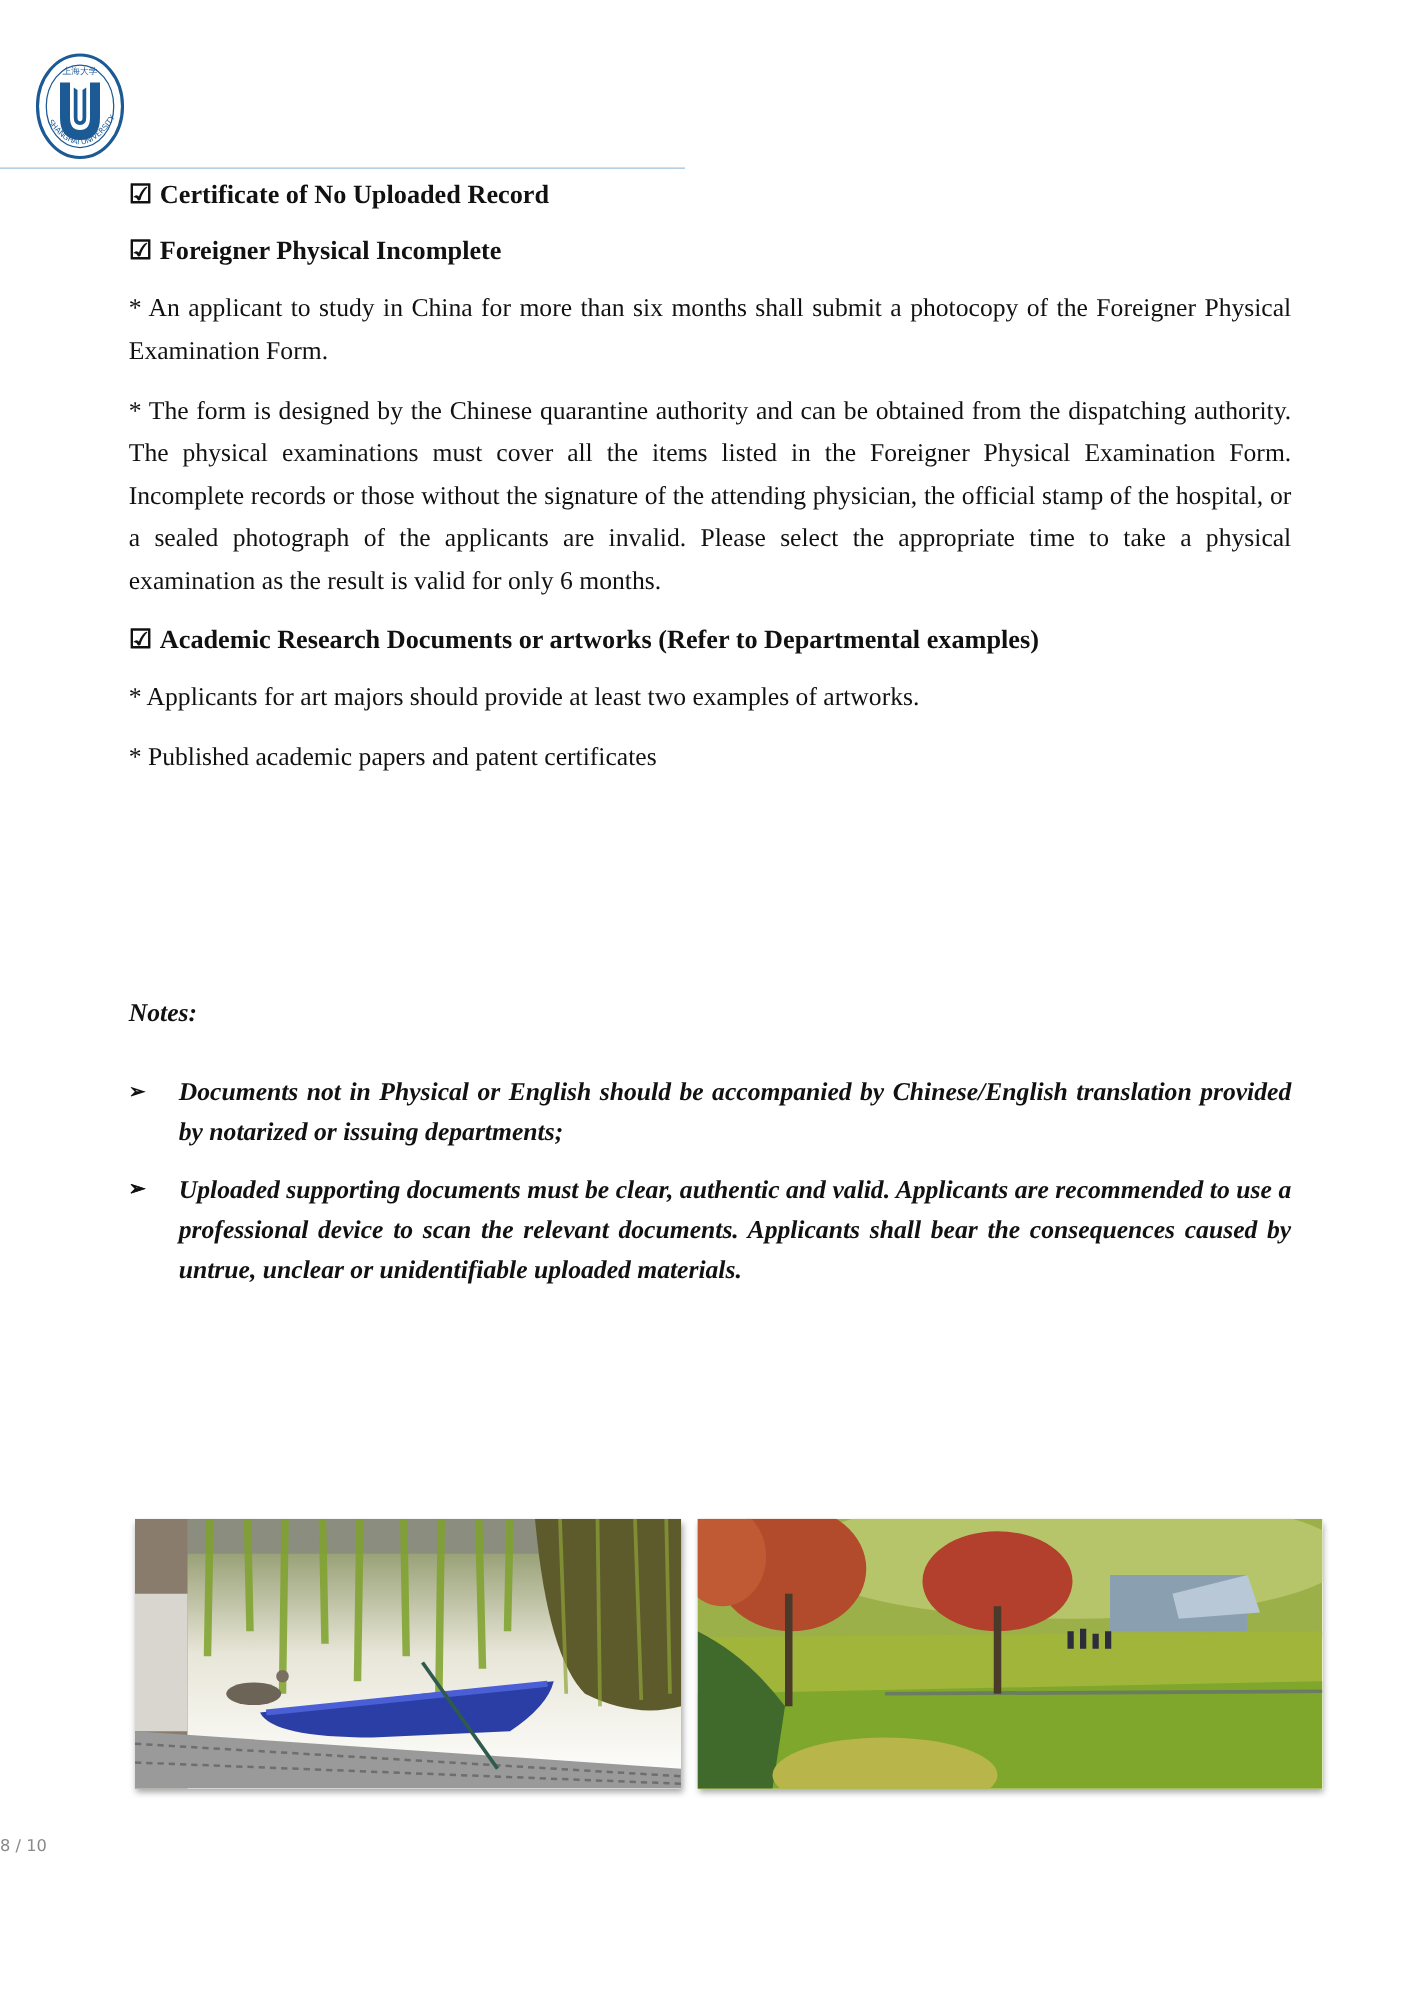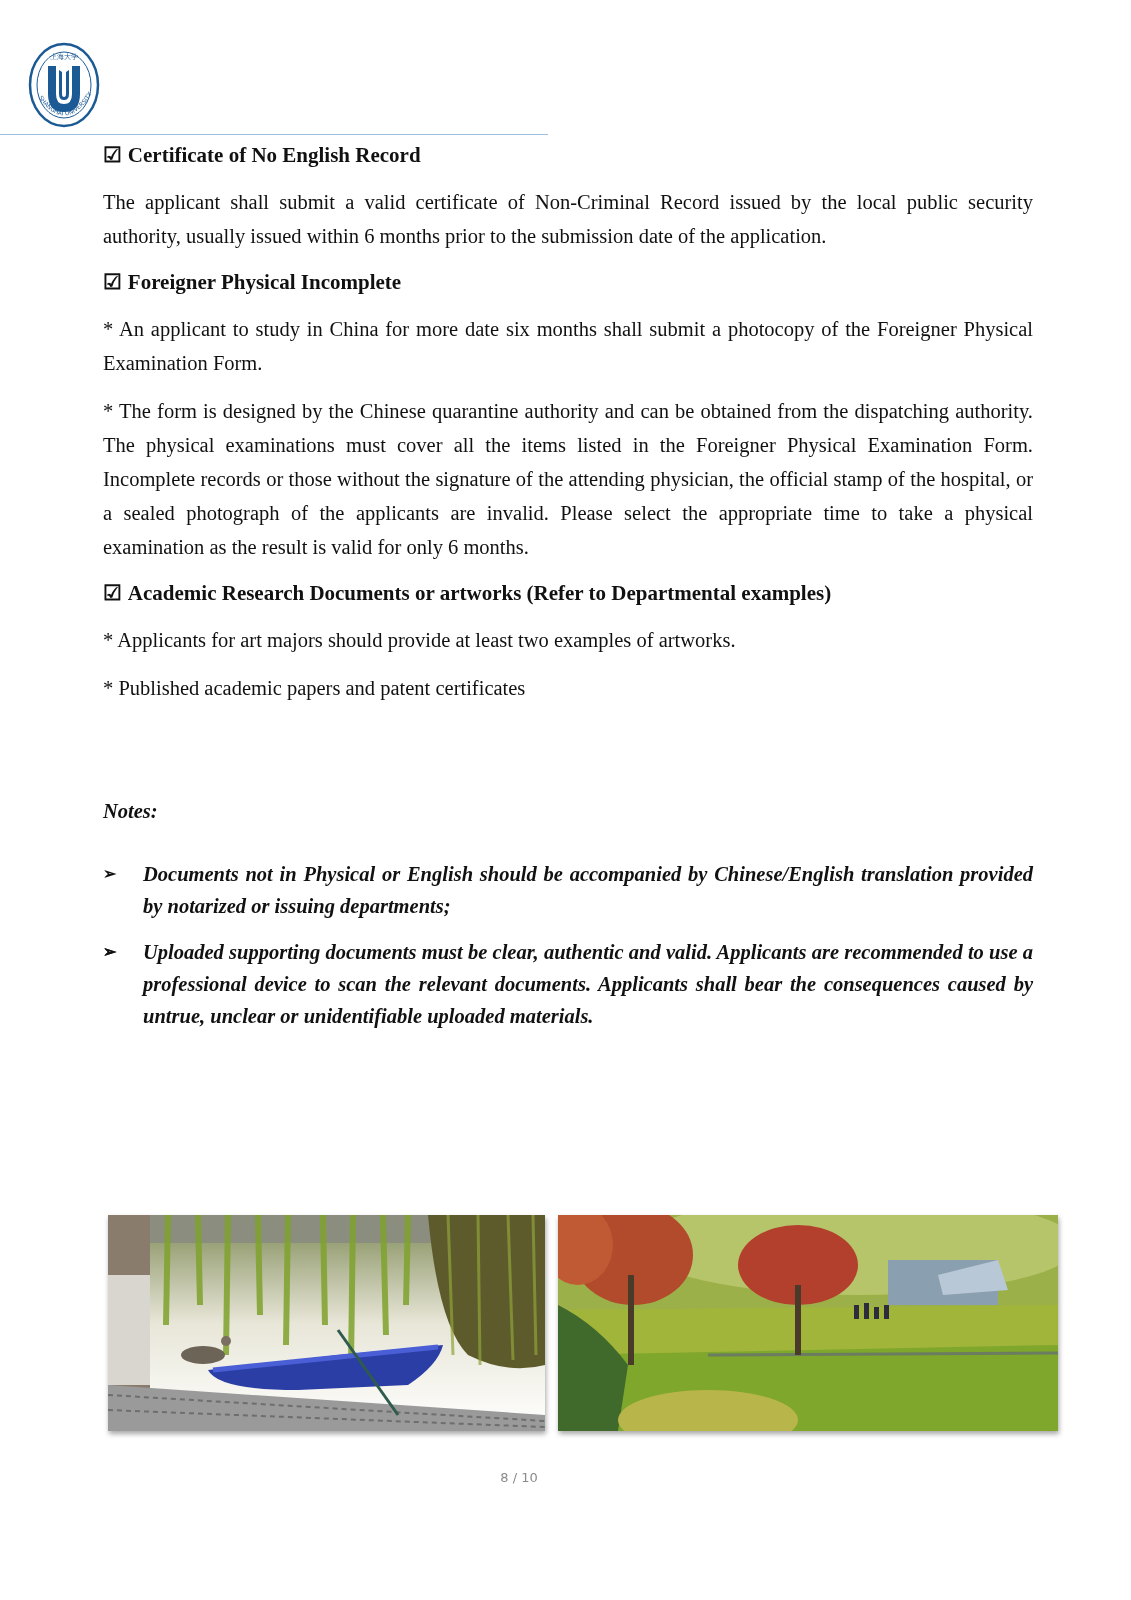--- a/index.html
+++ b/index.html
@@ -13,21 +13,21 @@
   .h .box { display:inline-block; margin-right:6px; }
   p.body { font-size:20.5px; line-height:34px; margin:0 0 14px 0; text-align:justify; }
   .notes-title { position:absolute; left:103px; top:800px; font-style:italic; font-weight:bold; font-size:20.5px; }
   .notes { position:absolute; left:103px; top:858px; width:930px; }
   .note { position:relative; padding-left:40px; font-style:italic; font-weight:bold;
           font-size:20.5px; line-height:32px; margin:0 0 14px 0; text-align:justify; }
   .note .arrow { position:absolute; left:0; top:0; font-style:normal; font-size:16px; }
   .photo { position:absolute; top:1215px; height:216px; box-shadow:1px 3px 5px rgba(0,0,0,0.35); overflow:hidden; }
   .photo-left { left:108px; width:437px; }
   .photo-right { left:558px; width:500px; }
-  .page-num { position:absolute; top:1470px; left:0; width:1038px; text-align:center;
+  .page-num { position:absolute; top:1470px; left:0; width:1038px; text-align:left;
               font-family:"DejaVu Sans", sans-serif; font-size:13px; color:#8a8a8a; }
 </style>
 </head>
 <body>
 
 <div class="logo">
   <svg width="72" height="86" viewBox="0 0 72 86">
     <ellipse cx="36" cy="43" rx="34" ry="41" fill="#fff" stroke="#1c5a96" stroke-width="2.5"></ellipse>
     <ellipse cx="36" cy="43" rx="27" ry="33" fill="none" stroke="#1c5a96" stroke-width="1"></ellipse>
     <path d="M20 24 L20 52 Q20 70 36 70 Q52 70 52 52 L52 24 L44 24 L44 52 Q44 62 36 62 Q28 62 28 52 L28 24 Z" fill="#1c5a96"></path>
@@ -37,30 +37,29 @@
     <text font-size="6" fill="#1c5a96" font-family="DejaVu Sans, sans-serif">
       <textPath href="#arcpath" startOffset="4">SHANGHAI UNIVERSITY</textPath>
     </text>
   </svg>
 </div>
 <div class="header-rule"></div>
 
 <div class="content">
   <div>
     <div class="h" style="margin-top:0;">
-      <span class="box">☑</span><span>Certificate of No English Record</span>
+      <span class="box">☑</span><span>Certificate of No Uploaded Record</span>
     </div>
-    <p class="body">The applicant shall submit a valid certificate of Non-Criminal Record issued by the local public security authority, usually issued within 6 months prior to the submission date of the application.</p>
   </div>
 
   <div>
     <div class="h">
       <span class="box">☑</span><span>Foreigner Physical Incomplete</span>
     </div>
-    <p class="body">* An applicant to study in China for more date six months shall submit a photocopy of the Foreigner Physical Examination Form.</p>
+    <p class="body">* An applicant to study in China for more than six months shall submit a photocopy of the Foreigner Physical Examination Form.</p>
     <p class="body">* The form is designed by the Chinese quarantine authority and can be obtained from the dispatching authority. The physical examinations must cover all the items listed in the Foreigner Physical Examination Form. Incomplete records or those without the signature of the attending physician, the official stamp of the hospital, or a sealed photograph of the applicants are invalid. Please select the appropriate time to take a physical examination as the result is valid for only 6 months.</p>
   </div>
 
   <div>
     <div class="h">
       <span class="box">☑</span><span>Academic Research Documents or artworks (Refer to Departmental examples)</span>
     </div>
     <p class="body">* Applicants for art majors should provide at least two examples of artworks.</p>
     <p class="body">* Published academic papers and patent certificates</p>
   </div>

